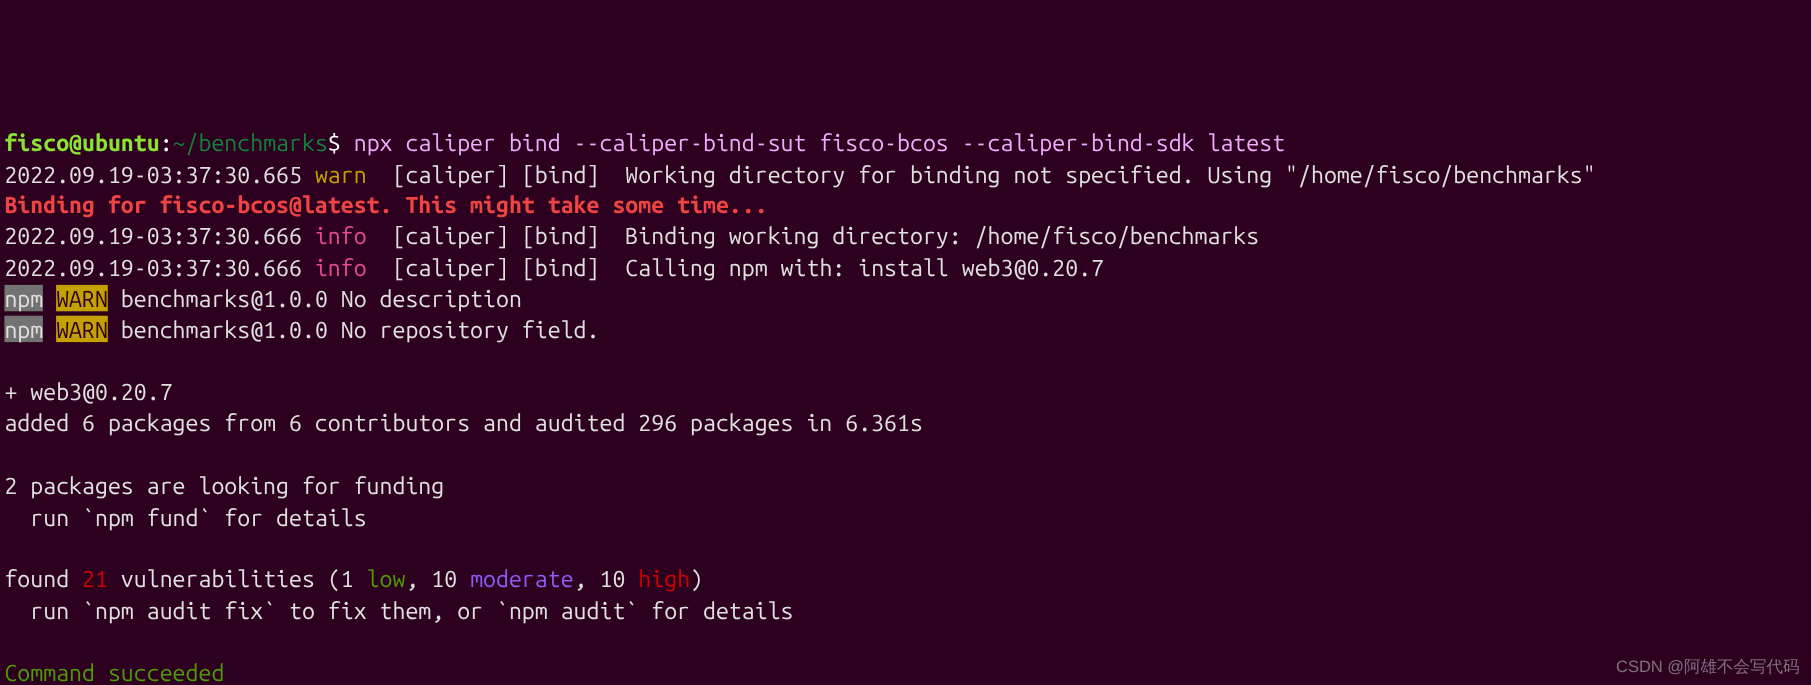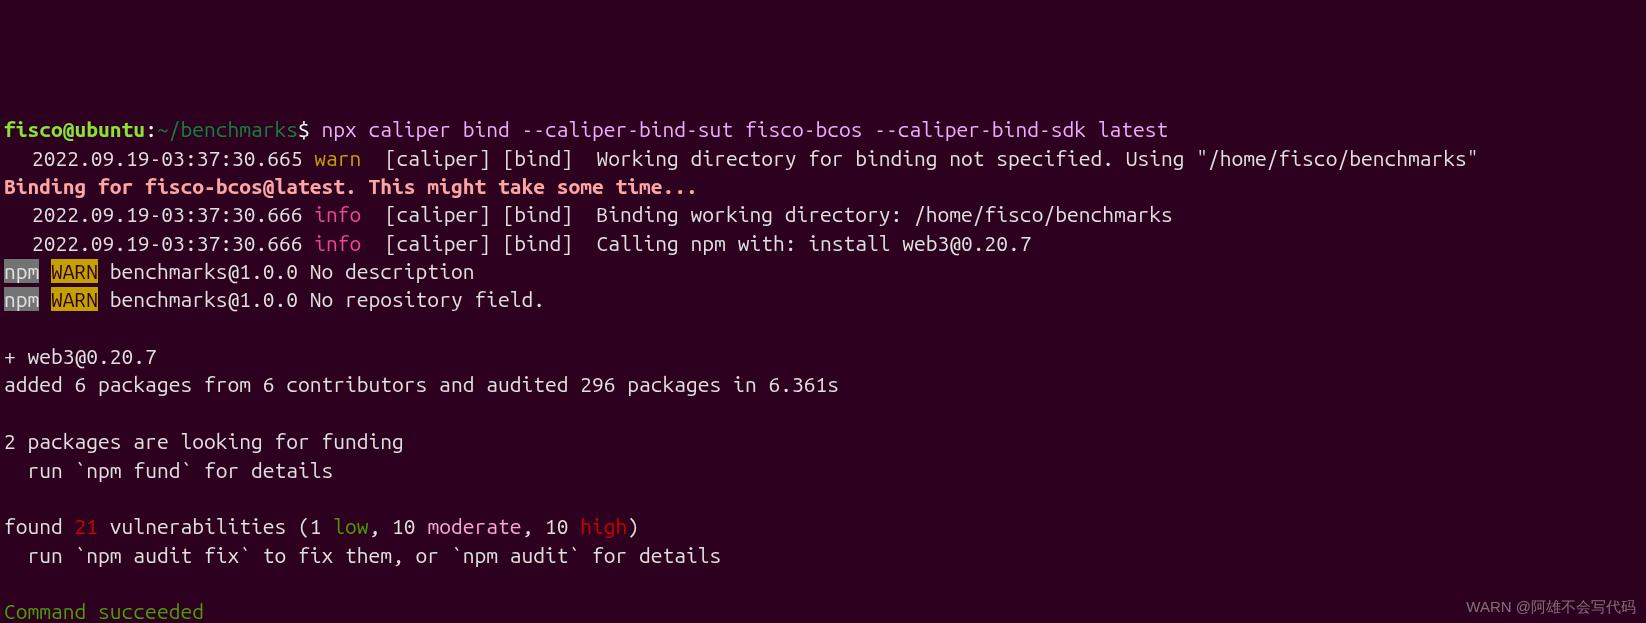--- a/index.html
+++ b/index.html
@@ -19,47 +19,47 @@
       overflow: hidden;
       position: relative;
       white-space: pre-wrap;
       word-break: break-all;
     }
     .prompt-user { color: #8ae234; font-weight: bold; text-align: right; }
     .prompt-colon { color: #ffffff; }
     .prompt-path { color: #15803d; font-weight: normal; }
     .prompt-dollar { color: #ffffff; }
     .cmd { color: #f0abfc; }
-    .timestamp { color: #e0e0e0; margin-left: 28px; }
+    .timestamp { color: #e0e0e0; }
     .warn { color: #c4a000; }
     .info { color: #ec4899; }
     .bracket { color: #e0e0e0; }
     .msg { color: #e0e0e0; }
-    .binding-msg { color: #fca5a5; font-weight: bold; }
+    .binding-msg { color: #ef4444; font-weight: bold; }
     .npm-bg { background-color: #737373; color: #e0e0e0; }
     .warn-bg { background-color: #c4a000; color: #2c001e; }
     .pkg-plus { color: #e0e0e0; }
     .vuln-count { color: #cc0000; text-align: right; }
     .vuln-low { color: #4e9a06; }
-    .vuln-mod { color: #f9a8d4; }
+    .vuln-mod { color: #8b5cf6; }
     .vuln-high { color: #cc0000; }
     .success { color: #4e9a06; }
     .watermark {
       position: absolute;
       bottom: 6px;
       right: 10px;
       color: rgba(200, 200, 200, 0.55);
       font-family: sans-serif;
       font-size: 15px;
     }
     .line { display: block; }
   </style>
 </head>
 <body>
 
 
 
 <div><span class="line"><span class="prompt-user">fisco@ubuntu</span><span class="prompt-colon">:</span><span class="prompt-path">~/benchmarks</span><span class="prompt-dollar">$</span><span class="cmd"> npx caliper bind --caliper-bind-sut fisco-bcos --caliper-bind-sdk latest</span></span><span class="line"><span class="timestamp">2022.09.19-03:37:30.665 </span><span class="warn">warn</span><span>  </span><span class="bracket">[caliper] [bind]  </span><span class="msg">Working directory for binding not specified. Using "/home/fisco/benchmarks"</span></span><span class="line binding-msg">Binding for fisco-bcos@latest. This might take some time...</span><span class="line"><span class="timestamp">2022.09.19-03:37:30.666 </span><span class="info">info</span><span>  </span><span class="bracket">[caliper] [bind]  </span><span class="msg">Binding working directory: /home/fisco/benchmarks</span></span><span class="line"><span class="timestamp">2022.09.19-03:37:30.666 </span><span class="info">info</span><span>  </span><span class="bracket">[caliper] [bind]  </span><span class="msg">Calling npm with: install web3@0.20.7</span></span><span class="line"><span class="npm-bg">npm</span><span> </span><span class="warn-bg">WARN</span><span class="msg"> benchmarks@1.0.0 No description</span></span><span class="line"><span class="npm-bg">npm</span><span> </span><span class="warn-bg">WARN</span><span class="msg"> benchmarks@1.0.0 No repository field.</span></span><span class="line"> </span><span class="line pkg-plus">+ web3@0.20.7</span><span class="line msg">added 6 packages from 6 contributors and audited 296 packages in 6.361s</span><span class="line"> </span><span class="line msg">2 packages are looking for funding</span><span class="line msg">  run `npm fund` for details</span><span class="line"> </span><span class="line"><span class="msg">found </span><span class="vuln-count">21</span><span class="msg"> vulnerabilities (1 </span><span class="vuln-low">low</span><span class="msg">, 10 </span><span class="vuln-mod">moderate</span><span class="msg">, 10 </span><span class="vuln-high">high</span><span class="msg">)</span></span><span class="line msg">  run `npm audit fix` to fix them, or `npm audit` for details</span><span class="line"> </span><span class="line success">Command succeeded</span></div>
 
-<div class="watermark">WARN @阿雄不会写代码</div>
+<div class="watermark">CSDN @阿雄不会写代码</div>
 
 
 
 
 </body></html>

